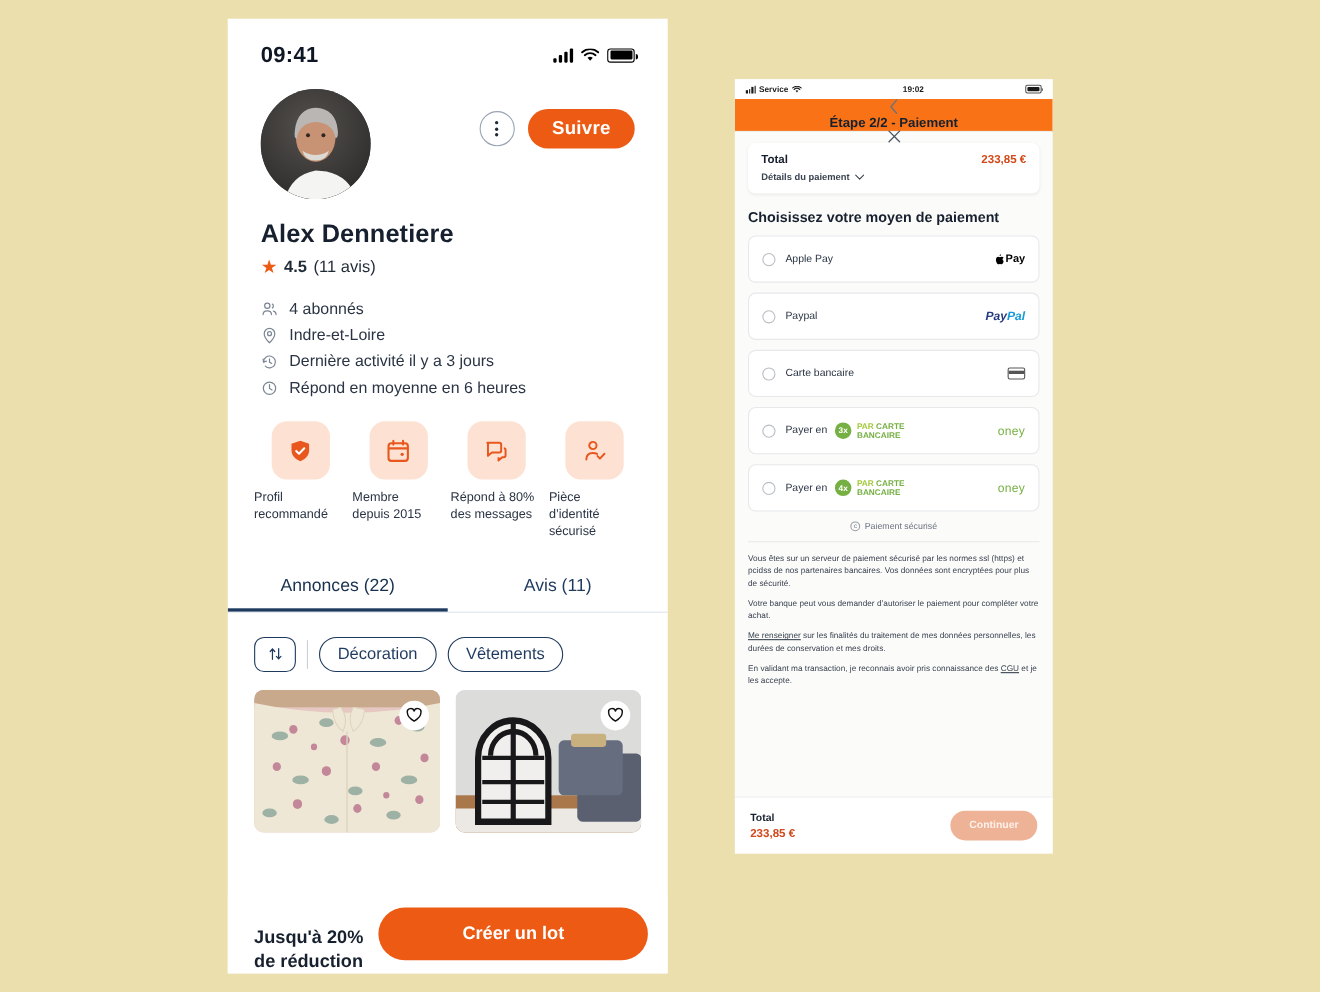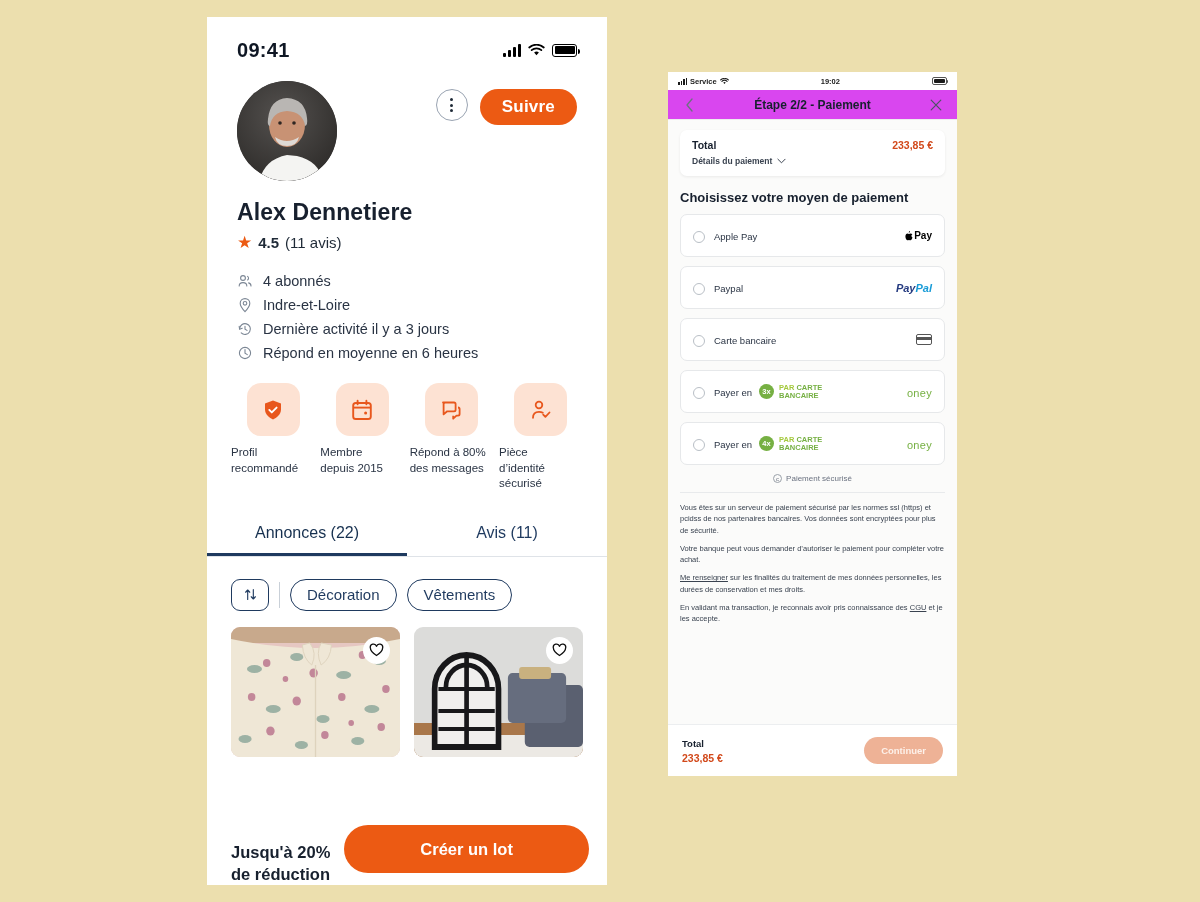--- a/index.html
+++ b/index.html
@@ -46,22 +46,22 @@
     padding: 12px 30px 0 30px;
     position: relative;
   }
   .avatar {
     width: 100px; height: 100px; border-radius: 50%;
     overflow: hidden; background: #3a3a3a;
     position: relative;
   }
   .avatar svg { display:block; width:100%; height:100%; }
   .l-actions {
-    position: absolute; right: 30px; top: 20px;
-    display: flex; gap: 12px;
+    position: absolute; right: 30px; top: 30px;
+    display: flex; align-items: center; gap: 12px;
   }
   .dots-btn {
     width: 32px; height: 32px; border-radius: 50%;
     border: 1.3px solid #9aa4b2; background: #fff;
     display: flex; flex-direction: column; align-items: center;
     justify-content: center; gap: 2.5px; cursor: pointer;
   }
   .dots-btn i { width: 3px; height: 3px; border-radius: 50%; background: #1f2a37; display:block; }
   .follow-btn {
     background: #ec5a13; color: #fff;
@@ -179,24 +179,25 @@
   .r-bars i { display:block; width: 1.5px; background:#1a1a1a; }
   .r-bars i:nth-child(1){height:2.5px}.r-bars i:nth-child(2){height:4px}
   .r-bars i:nth-child(3){height:5.5px}.r-bars i:nth-child(4){height:7px}
   .r-carrier { font-size: 7.5px; font-weight: bold; color: #1a1a1a; }
   .r-time { font-size: 7.5px; font-weight: bold; color: #1a1a1a; }
   .r-batt { width: 15px; height: 7.5px; border: 1px solid #555; border-radius: 2px; padding: 1px; position: relative;}
   .r-batt::after{content:"";position:absolute;right:-2.5px;top:2px;width:1.5px;height:3px;background:#555;border-radius:0 1px 1px 0;}
   .r-batt span{display:block;height:100%;width:100%;background:#1a1a1a;border-radius:1px;}
 
   .r-navbar {
-    height: 30px; background: #d946ef;
+    height: 30px; background: #f97316;
     display: flex; align-items: center; padding: 0 12px;
     border-bottom: 1px solid #eceded;
     position: relative;
+    flex-direction: column;
   }
   .r-title {
     flex: 1; text-align: center; font-size: 12px;
     font-weight: bold; color: #17202e;
   }
   .r-iconbtn { width: 18px; display:flex; align-items:center; justify-content:center; cursor:pointer; }
 
   .r-body { padding: 10px 12px 0 12px; }
 
   .r-total-card {
@@ -207,22 +208,22 @@
   .r-total-lab { font-size: 10.5px; font-weight: bold; color: #17202e; }
   .r-total-val { font-size: 10.5px; font-weight: bold; color: #d2491b; }
   .r-details { margin-top: 5px; display: flex; align-items: center; gap: 5px; font-size: 8.5px; font-weight: bold; color: #3a4350; cursor: pointer;}
 
   .r-section-title {
     margin: 14px 0 9px 0; font-size: 13px;
     font-weight: bold; color: #17202e;
   }
   .pay-opt {
     background: #fff; border: 1px solid #e6e8ea; border-radius: 7px;
-    height: 43px; display: flex; 
-    padding: 16px 12px; margin-bottom: 9px; cursor: pointer;
+    height: 43px; display: flex; align-items: center;
+    padding: 4px 12px; margin-bottom: 9px; cursor: pointer;
   }
   .radio {
     width: 12px; height: 12px; border-radius: 50%;
     border: 1.2px solid #b9bfc6; flex: none; margin-right: 9px;
   }
   .pay-name { font-size: 9.5px; color: #2a3444; }
   .pay-logo { margin-left: auto; display: flex; align-items: center; }
 
   .applepay { font-size: 10px; font-weight: bold; color: #000; display:flex; align-items:center; gap:1px;}
   .paypal { font-size: 11px; font-weight: bold; font-style: italic; }

